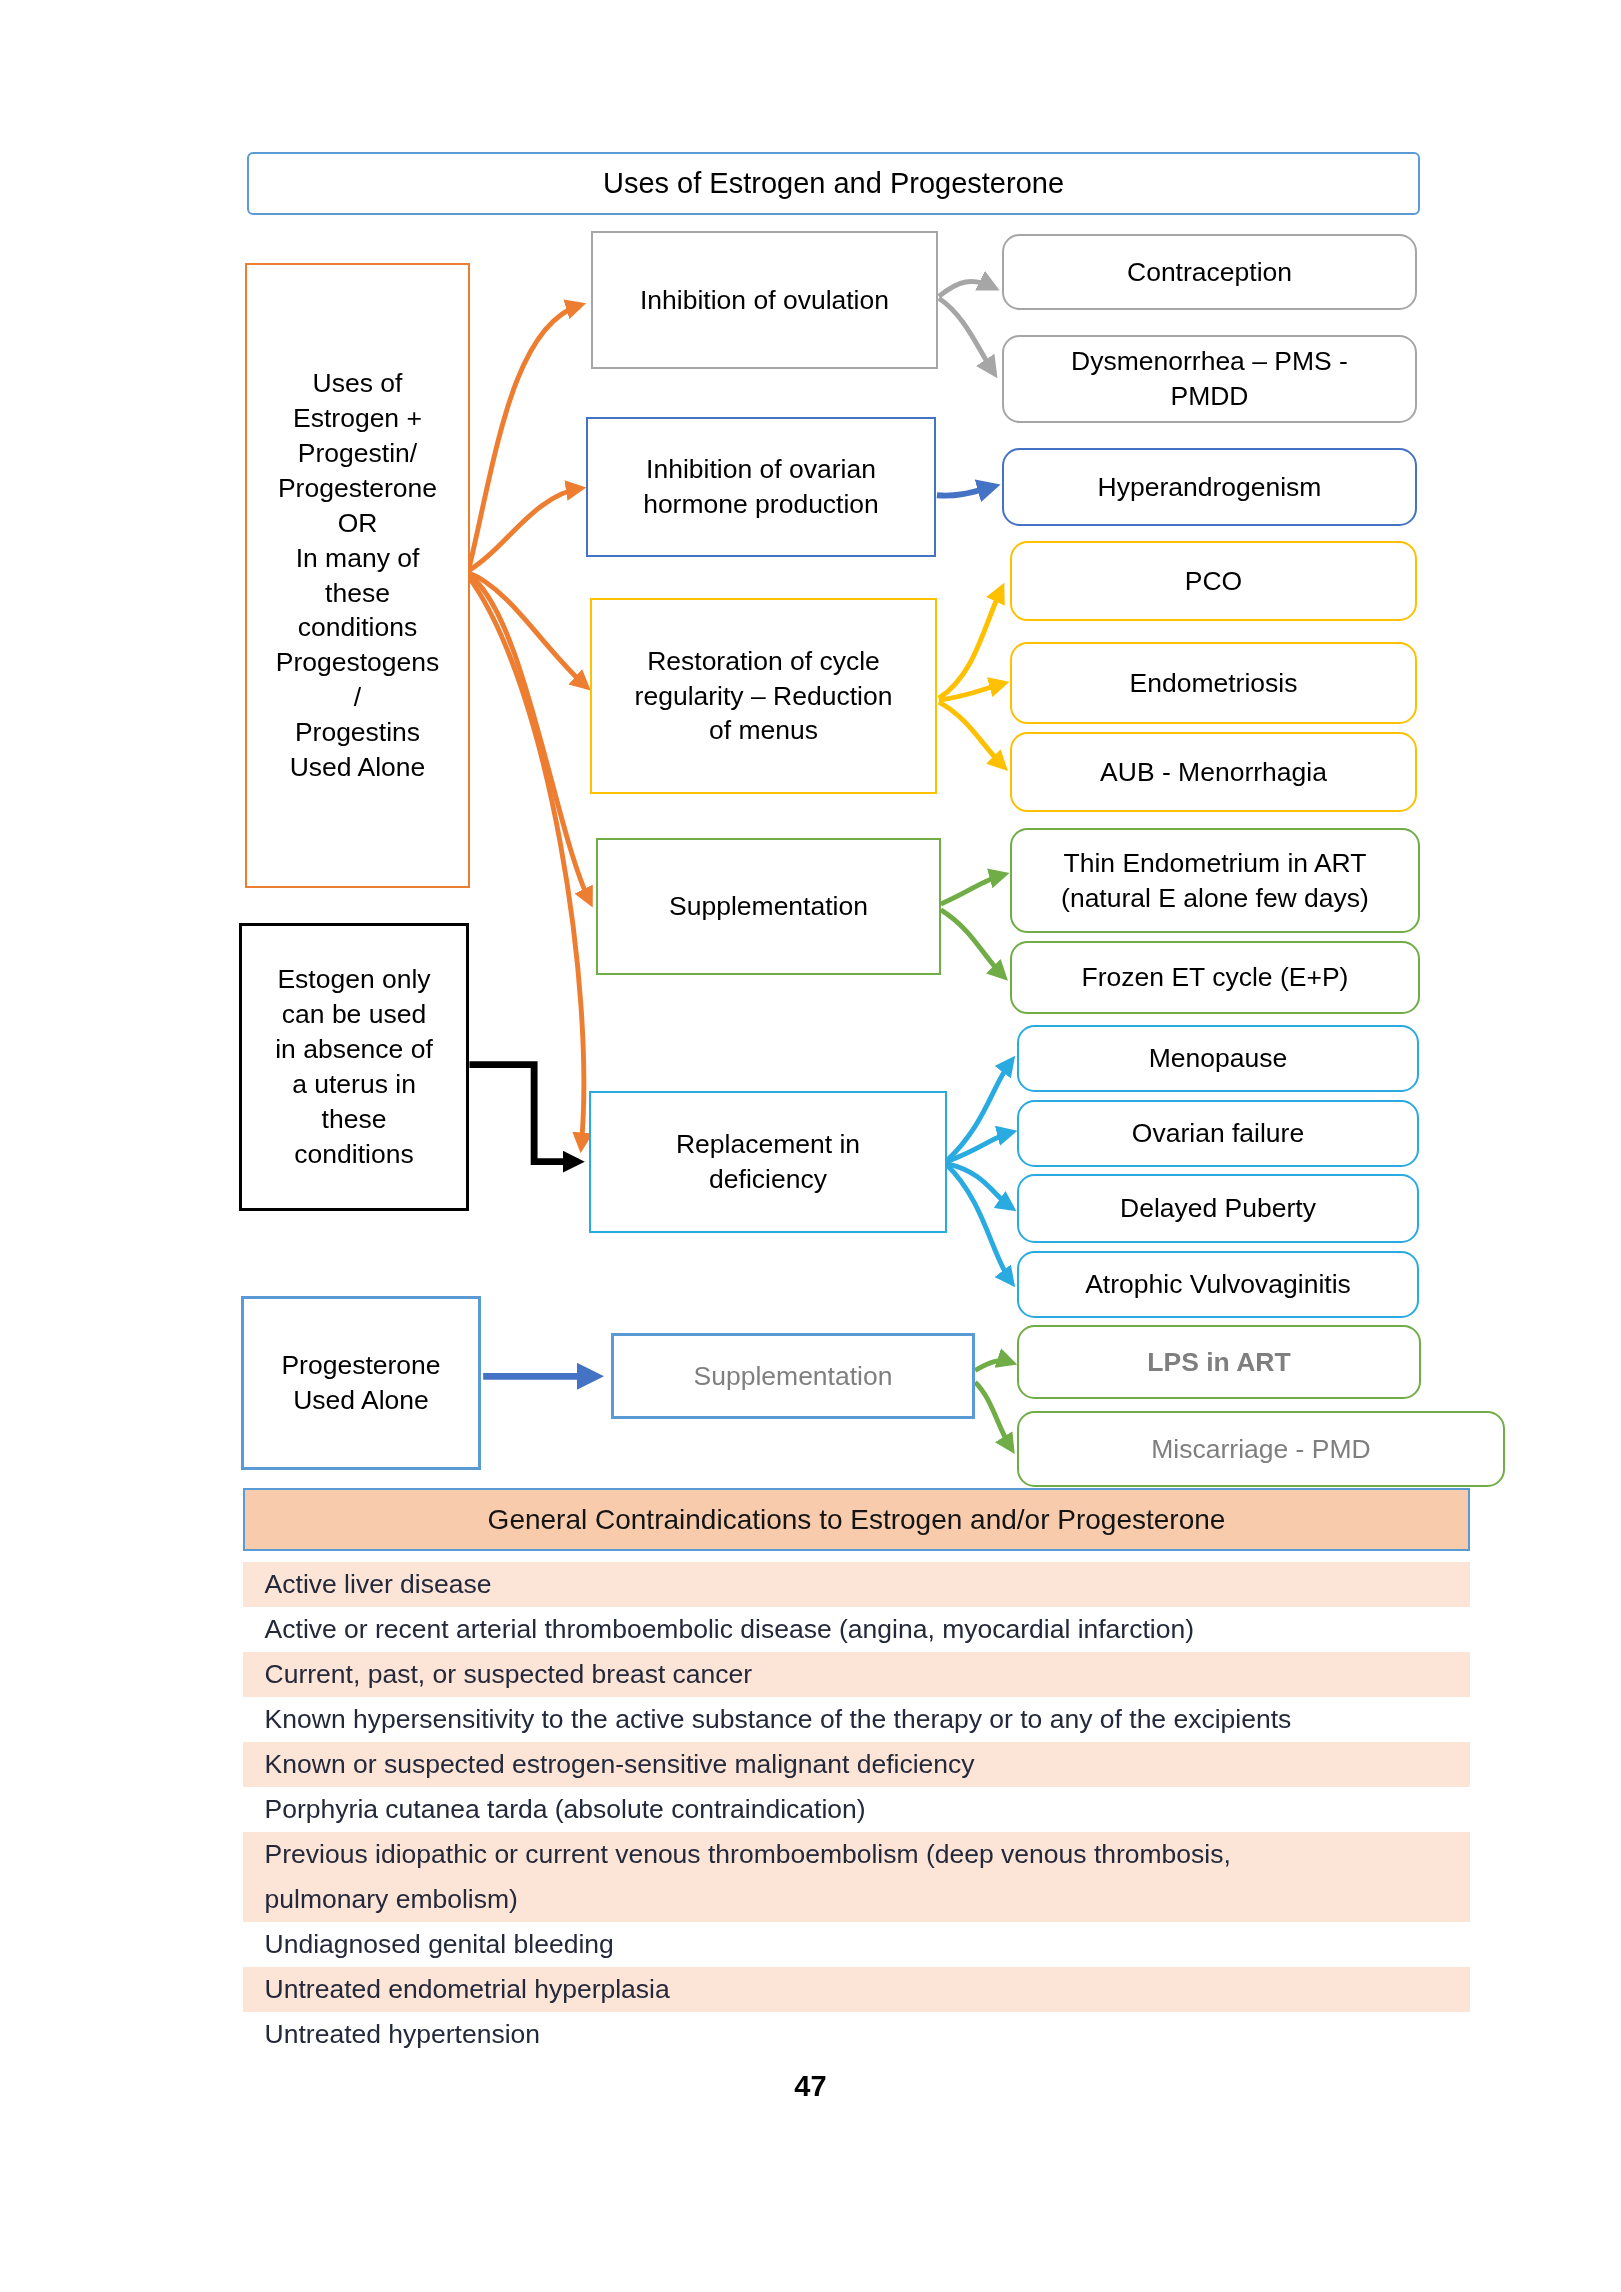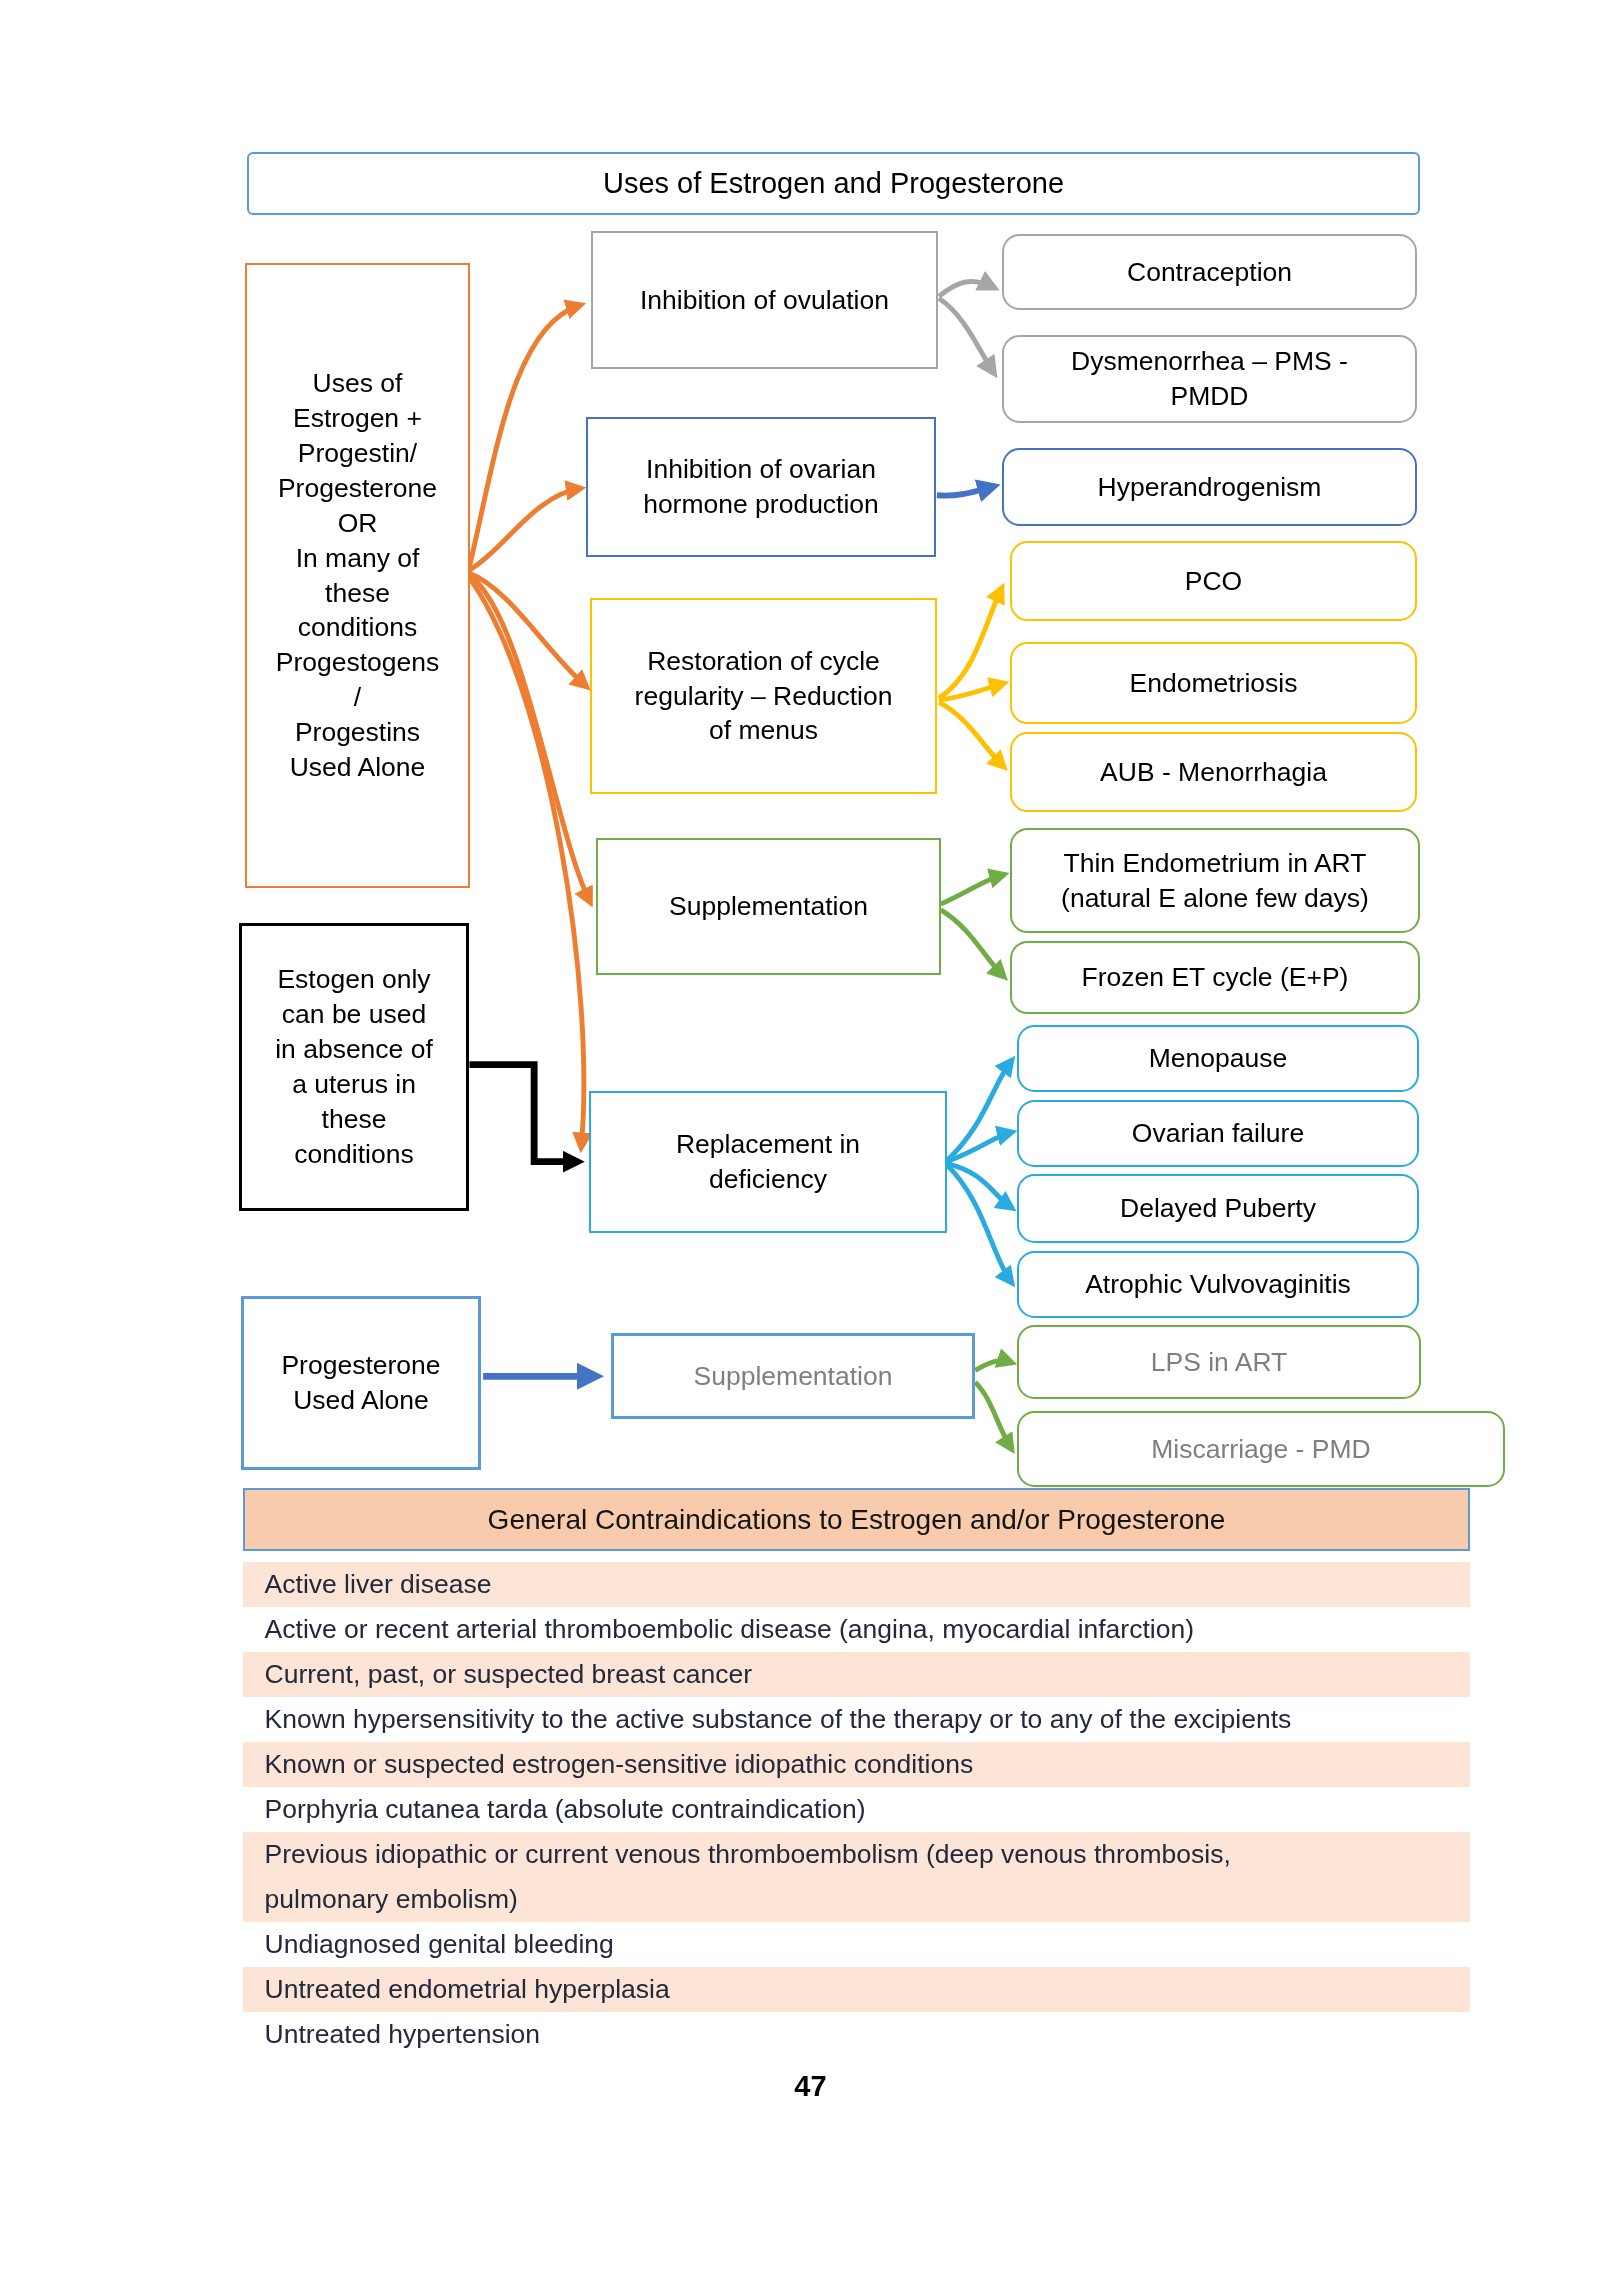--- a/index.html
+++ b/index.html
@@ -163,32 +163,32 @@
   <div class="node rounded b-green" style="left:1010px;top:941px;width:410px;height:73px;">Frozen ET cycle (E+P)</div>
 
   <div class="node rounded b-cyan" style="left:1017px;top:1025px;width:402px;height:67px;">Menopause</div>
 
   <div class="node rounded b-cyan" style="left:1017px;top:1100px;width:402px;height:67px;">Ovarian failure</div>
 
   <div class="node rounded b-cyan" style="left:1017px;top:1174px;width:402px;height:69px;">Delayed Puberty</div>
 
   <div class="node rounded b-cyan" style="left:1017px;top:1251px;width:402px;height:67px;">Atrophic Vulvovaginitis</div>
 
-  <div class="node rounded b-green muted" style="left:1017px;top:1325px;width:404px;height:74px;">LPS in ART</div>
+  <div class="node rounded b-green muted" style="left:1017px;top:1325px;width:404px;height:74px;font-weight:bold;">LPS in ART</div>
 
   <div class="node rounded b-green muted" style="left:1017px;top:1411px;width:488px;height:76px;">Miscarriage - PMD</div>
 
   <div class="header-band" style="left:243px;top:1488px;width:1227px;height:63px;">General Contraindications to Estrogen and/or Progesterone</div>
 
   <div class="rows">
     <div class="row shaded">Active liver disease</div>
     <div class="row">Active or recent arterial thromboembolic disease (angina, myocardial infarction)</div>
     <div class="row shaded">Current, past, or suspected breast cancer</div>
     <div class="row">Known hypersensitivity to the active substance of the therapy or to any of the excipients</div>
-    <div class="row shaded">Known or suspected estrogen-sensitive idiopathic conditions</div>
+    <div class="row shaded">Known or suspected estrogen-sensitive malignant deficiency</div>
     <div class="row">Porphyria cutanea tarda (absolute contraindication)</div>
     <div class="row shaded">Previous idiopathic or current venous thromboembolism (deep venous thrombosis,
 pulmonary embolism)</div>
     <div class="row">Undiagnosed genital bleeding</div>
     <div class="row shaded">Untreated endometrial hyperplasia</div>
     <div class="row">Untreated hypertension</div>
   </div>
 
   <div class="pagenum">47</div>
 

